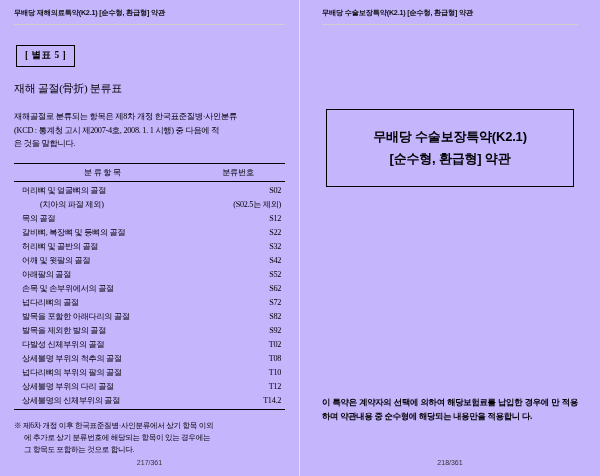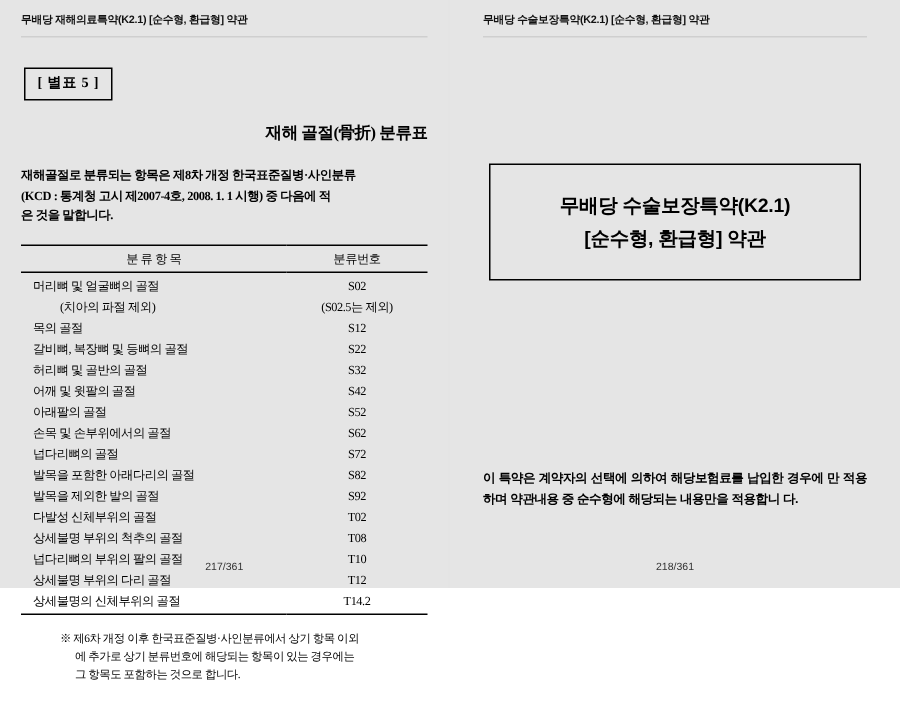--- a/index.html
+++ b/index.html
@@ -16,22 +16,22 @@
   }
   .spread {
     display: flex;
     width: 600px;
     height: 476px;
     box-sizing: border-box;
   }
   .page {
     position: relative;
     box-sizing: border-box;
-    height: 392px;
-    background: #e5e5e5;
+    height: 476px;
+    background: #c4b5fd;
   }
   .page-left {
     width: 300px;
     padding: 8px 14px 0 14px;
     border-right: 1px solid #e4e4e4;
   }
   .page-right {
     width: 300px;
     padding: 8px 22px 0 22px;
   }
@@ -52,33 +52,32 @@
   .tag-box {
     display: inline-block;
     border: 1px solid #000;
     padding: 3px 8px 4px 8px;
     font-size: 9.5px;
     font-weight: bold;
     letter-spacing: 0.5px;
     margin: 10px 0 14px 2px;
   }
   .doc-title {
-    text-align: right;
+    text-align: left;
     font-size: 11px;
-    font-weight: bold;
+    font-weight: normal;
     letter-spacing: -0.3px;
     margin: 0 0 14px 0;
   }
   .intro {
     font-size: 8.3px;
     line-height: 1.65;
     letter-spacing: -0.3px;
     text-align: justify;
     margin: 0 0 12px 0;
-    font-weight: bold;
   }
   .intro .indent {
     display: block;
     text-indent: 0;
   }
   table.fracture {
     width: 100%;
     border-collapse: collapse;
     font-size: 8.2px;
     letter-spacing: -0.3px;
@@ -93,40 +92,39 @@
     border-bottom: 1px solid #000;
     font-weight: normal;
     text-align: center;
     padding: 3px 4px;
   }
   table.fracture tbody td.name {
     text-align: left;
     padding-left: 8px;
   }
   table.fracture tbody td.code {
-    text-align: center;
+    text-align: right;
     width: 86px;
   }
   table.fracture tbody tr.first td {
     padding-top: 3px;
   }
   table.fracture tbody tr.sub td.name {
     padding-left: 26px;
   }
   table.fracture tbody tr.last td {
     border-bottom: 1.3px solid #000;
     padding-bottom: 3px;
   }
   .footnote {
     font-size: 7.6px;
     line-height: 1.6;
     letter-spacing: -0.3px;
     margin-top: 10px;
     text-align: justify;
-    margin-left: 26px;
   }
   .footnote .cont {
     display: block;
     padding-left: 10px;
   }
   .page-num {
     position: absolute;
     bottom: 10px;
     left: 0;
     width: 100%;

